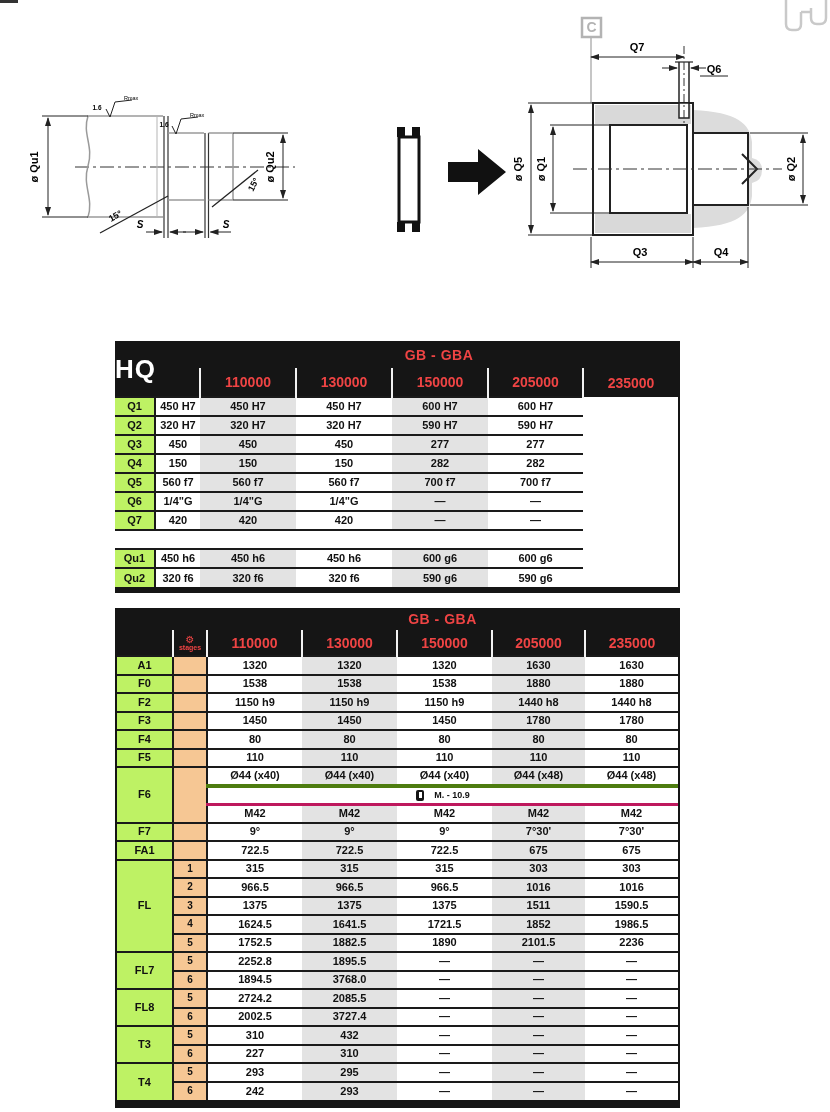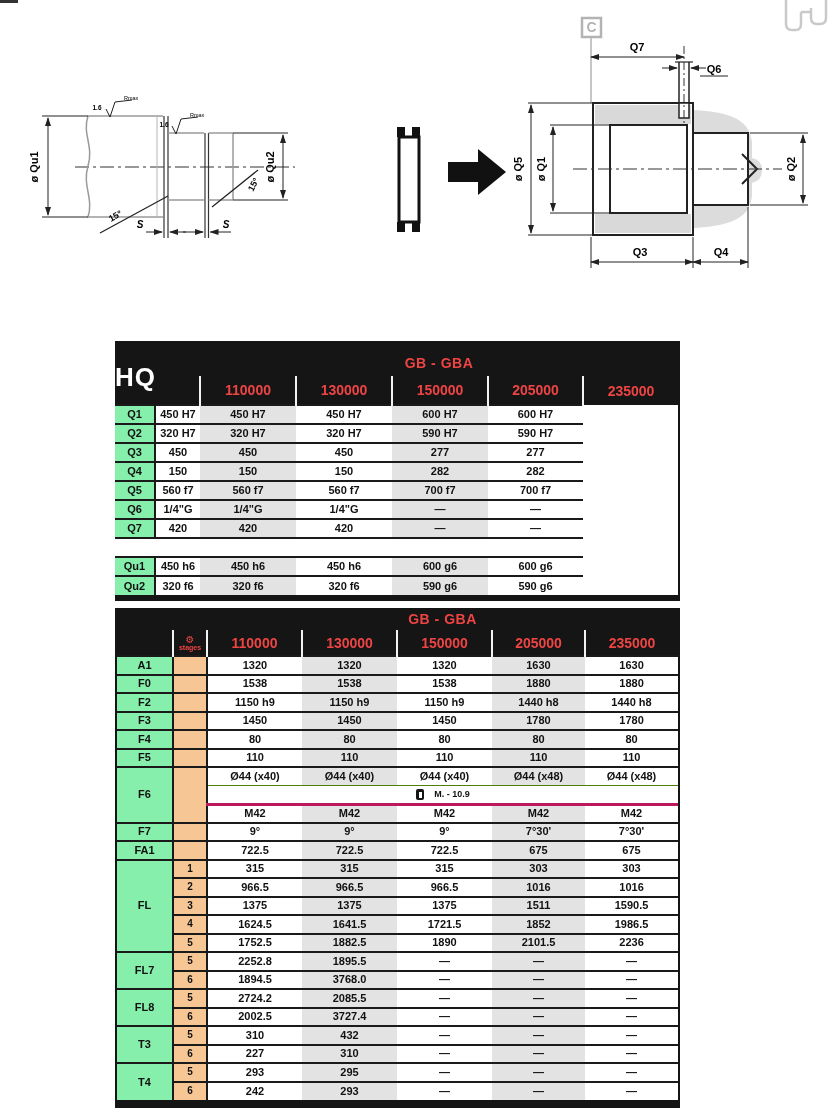--- a/index.html
+++ b/index.html
@@ -2,47 +2,47 @@
 <html><head>
 <meta charset="utf-8">
 <style>
   html,body{margin:0;padding:0;background:#fff;}
   .page{position:relative;width:830px;height:1112px;background:#fff;overflow:hidden;
         font-family:"Liberation Sans","DejaVu Sans",sans-serif;color:#111;}
   svg text{font-family:"Liberation Sans","DejaVu Sans",sans-serif;}
 
   
   .twrap{position:absolute;background:#151515;}
-  .t1wrap{left:115px;top:341px;padding:8px 2px 6px 0;}
+  .t1wrap{left:115px;top:341px;padding:0 2px 6px 0;}
   .t2wrap{left:115px;top:608px;padding:0 2px 8px 2px;}
   table{border-collapse:collapse;table-layout:fixed;background:#fff;}
   .t1{width:563px;}
   .t2{width:561px;}
   th,td{margin:0;padding:0;font-size:11px;font-weight:bold;text-align:center;
         vertical-align:middle;line-height:1;overflow:hidden;white-space:nowrap;}
   thead th{background:#151515;color:#ef4444;}
   .t1 thead tr:first-child{height:27px;}
   .t1 thead tr:last-child{height:29px;}
   .t2 thead tr:first-child{height:22px;}
   .t2 thead tr:last-child{height:26px;}
   .t1 tbody tr{height:19px;}
   .t2 tbody tr{height:18.5px;}
   .title{font-size:14px;letter-spacing:.5px;}
   .t1 .title{padding-left:45px;}
   .colnum{font-size:14px;border-left:2px solid #f2f2f2;}
   .hq{font-size:26px;letter-spacing:1px;background:#151515;color:#fff;}
   .stageshdr{border-left:2px solid #f2f2f2;font-size:7px;line-height:1;}
   .stageshdr .gear{display:block;font-size:10px;line-height:9px;}
   tbody th,tbody td{border-top:2px solid #1a1a1a;}
-  th.rlabel{background:#86efac;border-right:2px solid #1a1a1a;}
+  th.rlabel{background:#bef264;border-right:2px solid #1a1a1a;}
   .t2 th.rlabel{border-left:0;}
   th.stage{background:#f6c794;border-right:2px solid #1a1a1a;border-left:2px solid #1a1a1a;font-size:10px;}
   td.c1,td.c3{background:#e3e3e3;}
   tr.spacer td{height:13px;background:#fff;border-top:2px solid #1a1a1a;border-bottom:2px solid #1a1a1a;}
-  tr.f6mid td{border-top:1px solid #4d7c0f;background:#fff;}
+  tr.f6mid td{border-top:4px solid #4d7c0f;background:#fff;}
   tr.f6bot td{border-top:3px solid #be185d;}
   .bolticon{display:inline-block;width:8px;height:11px;background:#151515;border-radius:2px;
             margin-right:10px;position:relative;vertical-align:middle;}
   .bolticon::after{content:"";position:absolute;left:2.5px;top:2.5px;width:3px;height:6px;background:#fff;}
   .boltnote{font-size:9px;vertical-align:middle;}
 </style>
 </head>
 <body>
 
 <div class="page">

